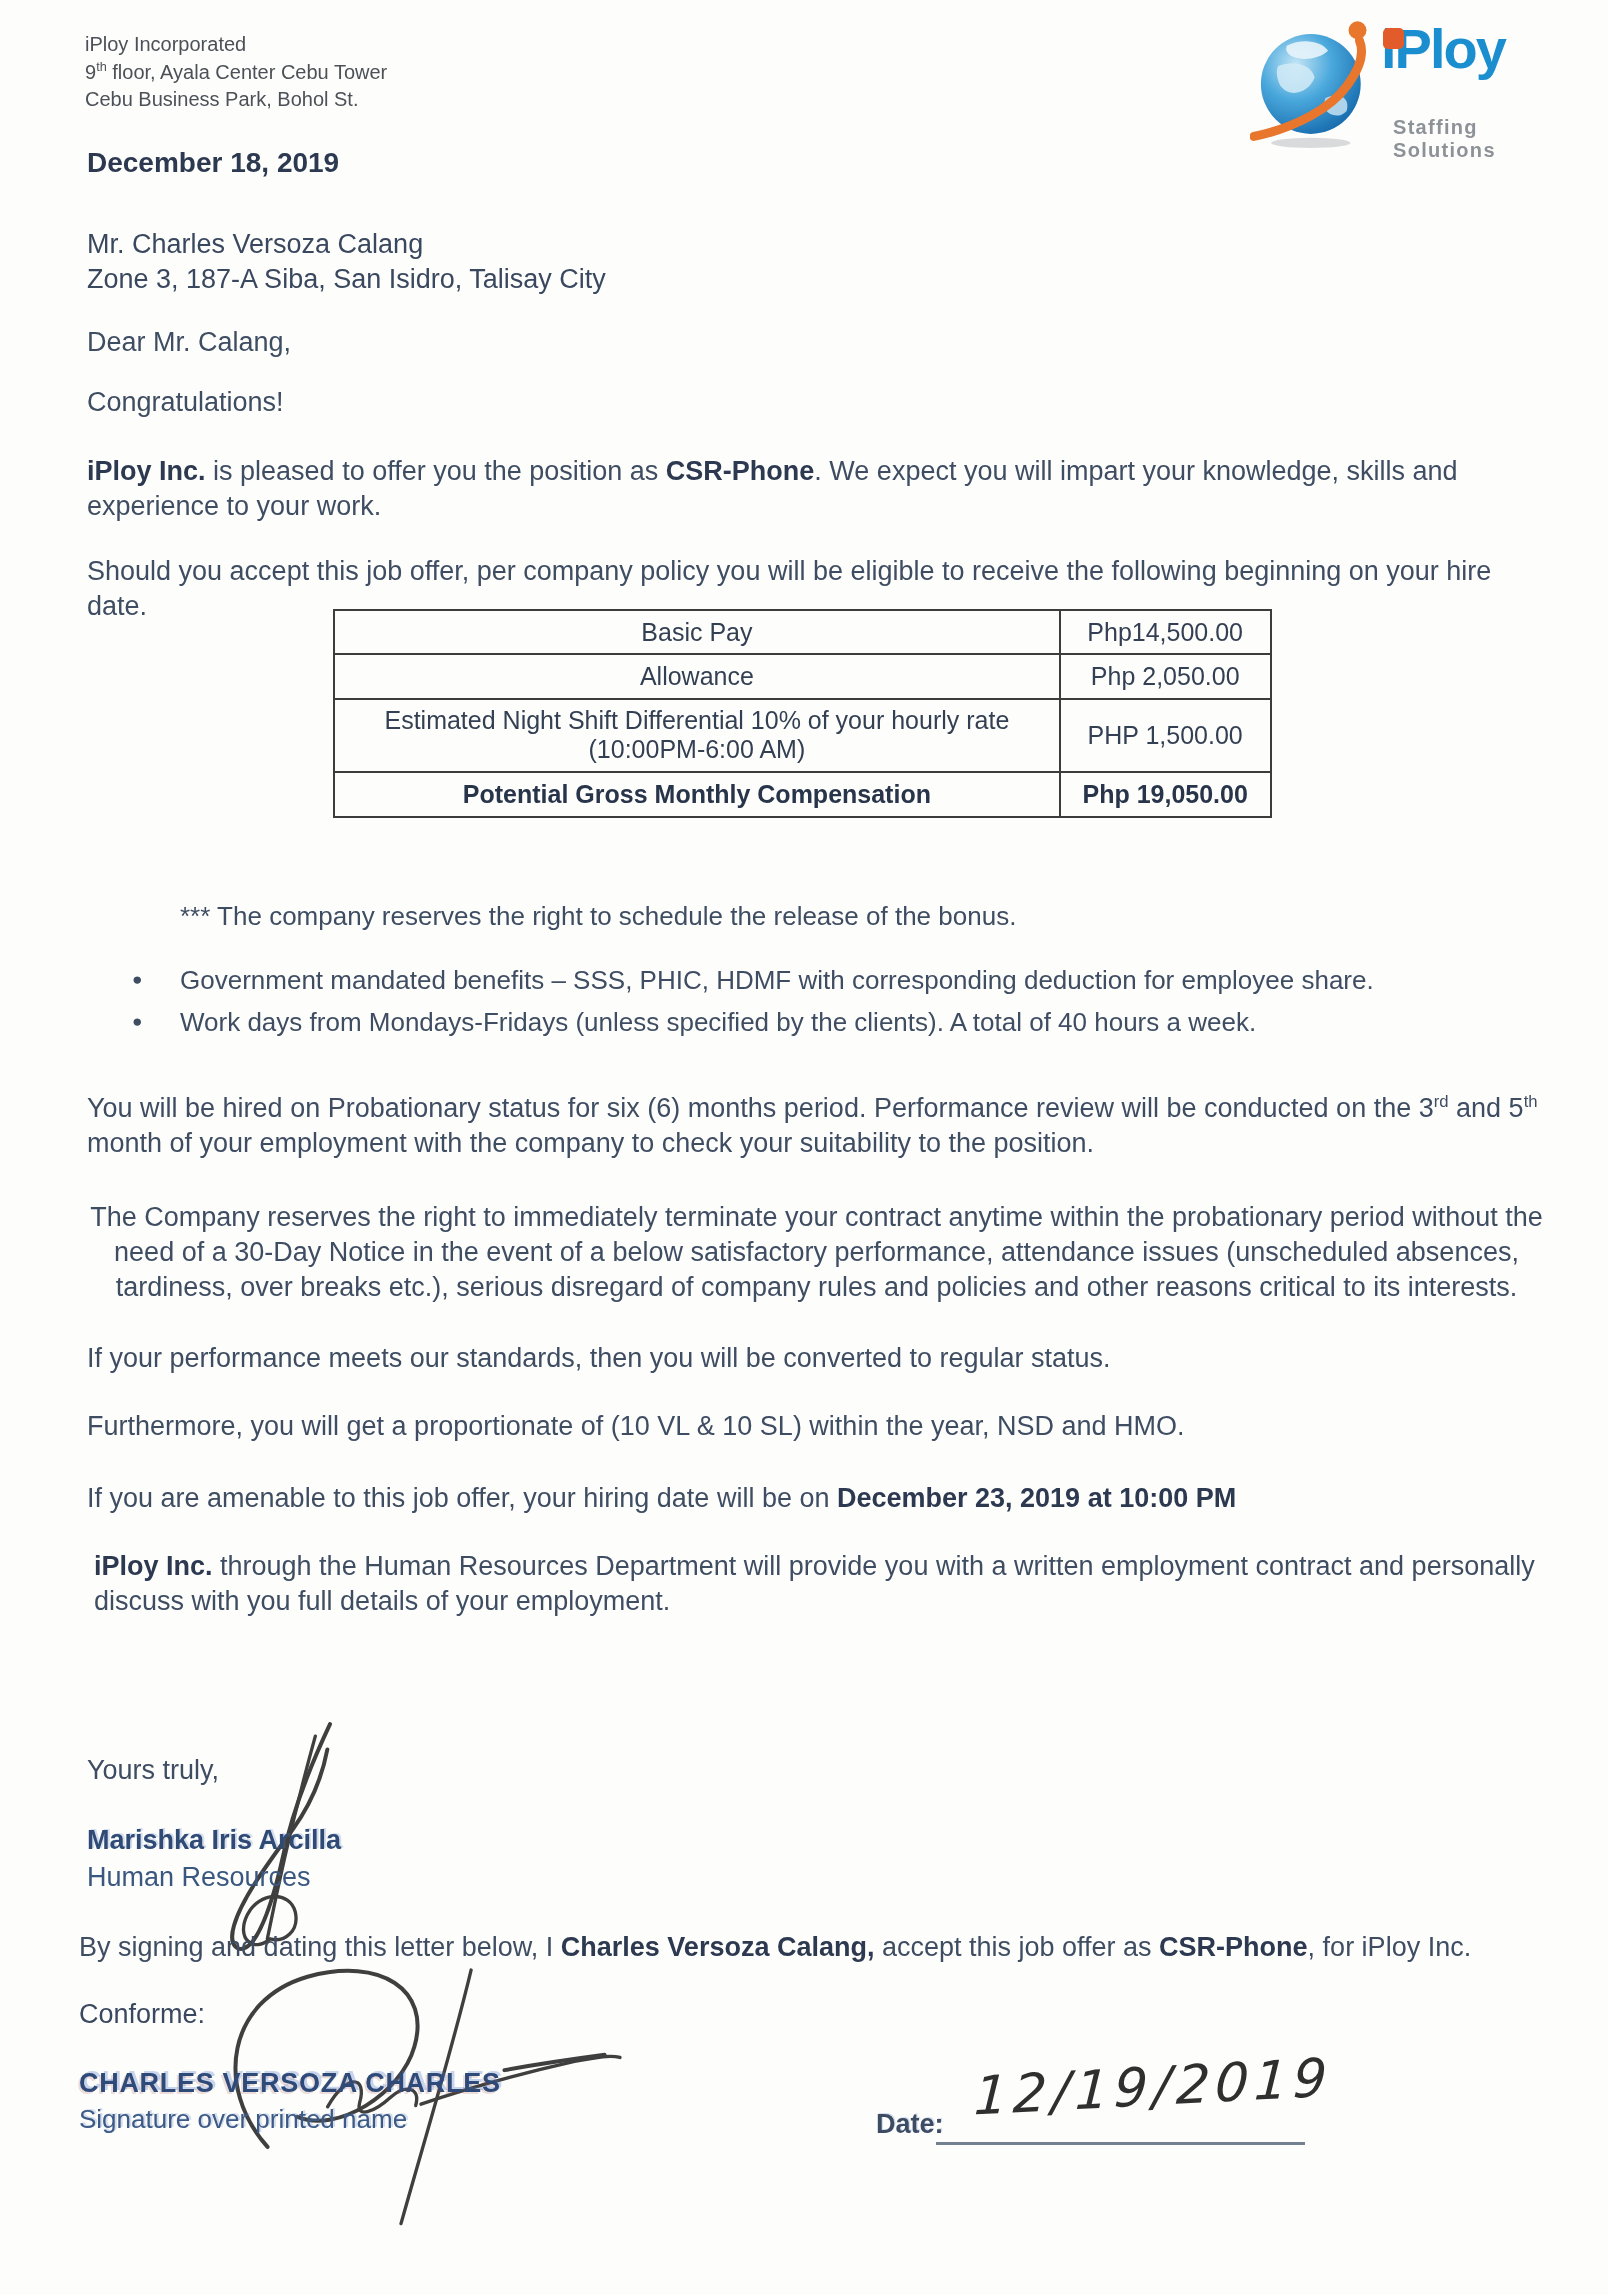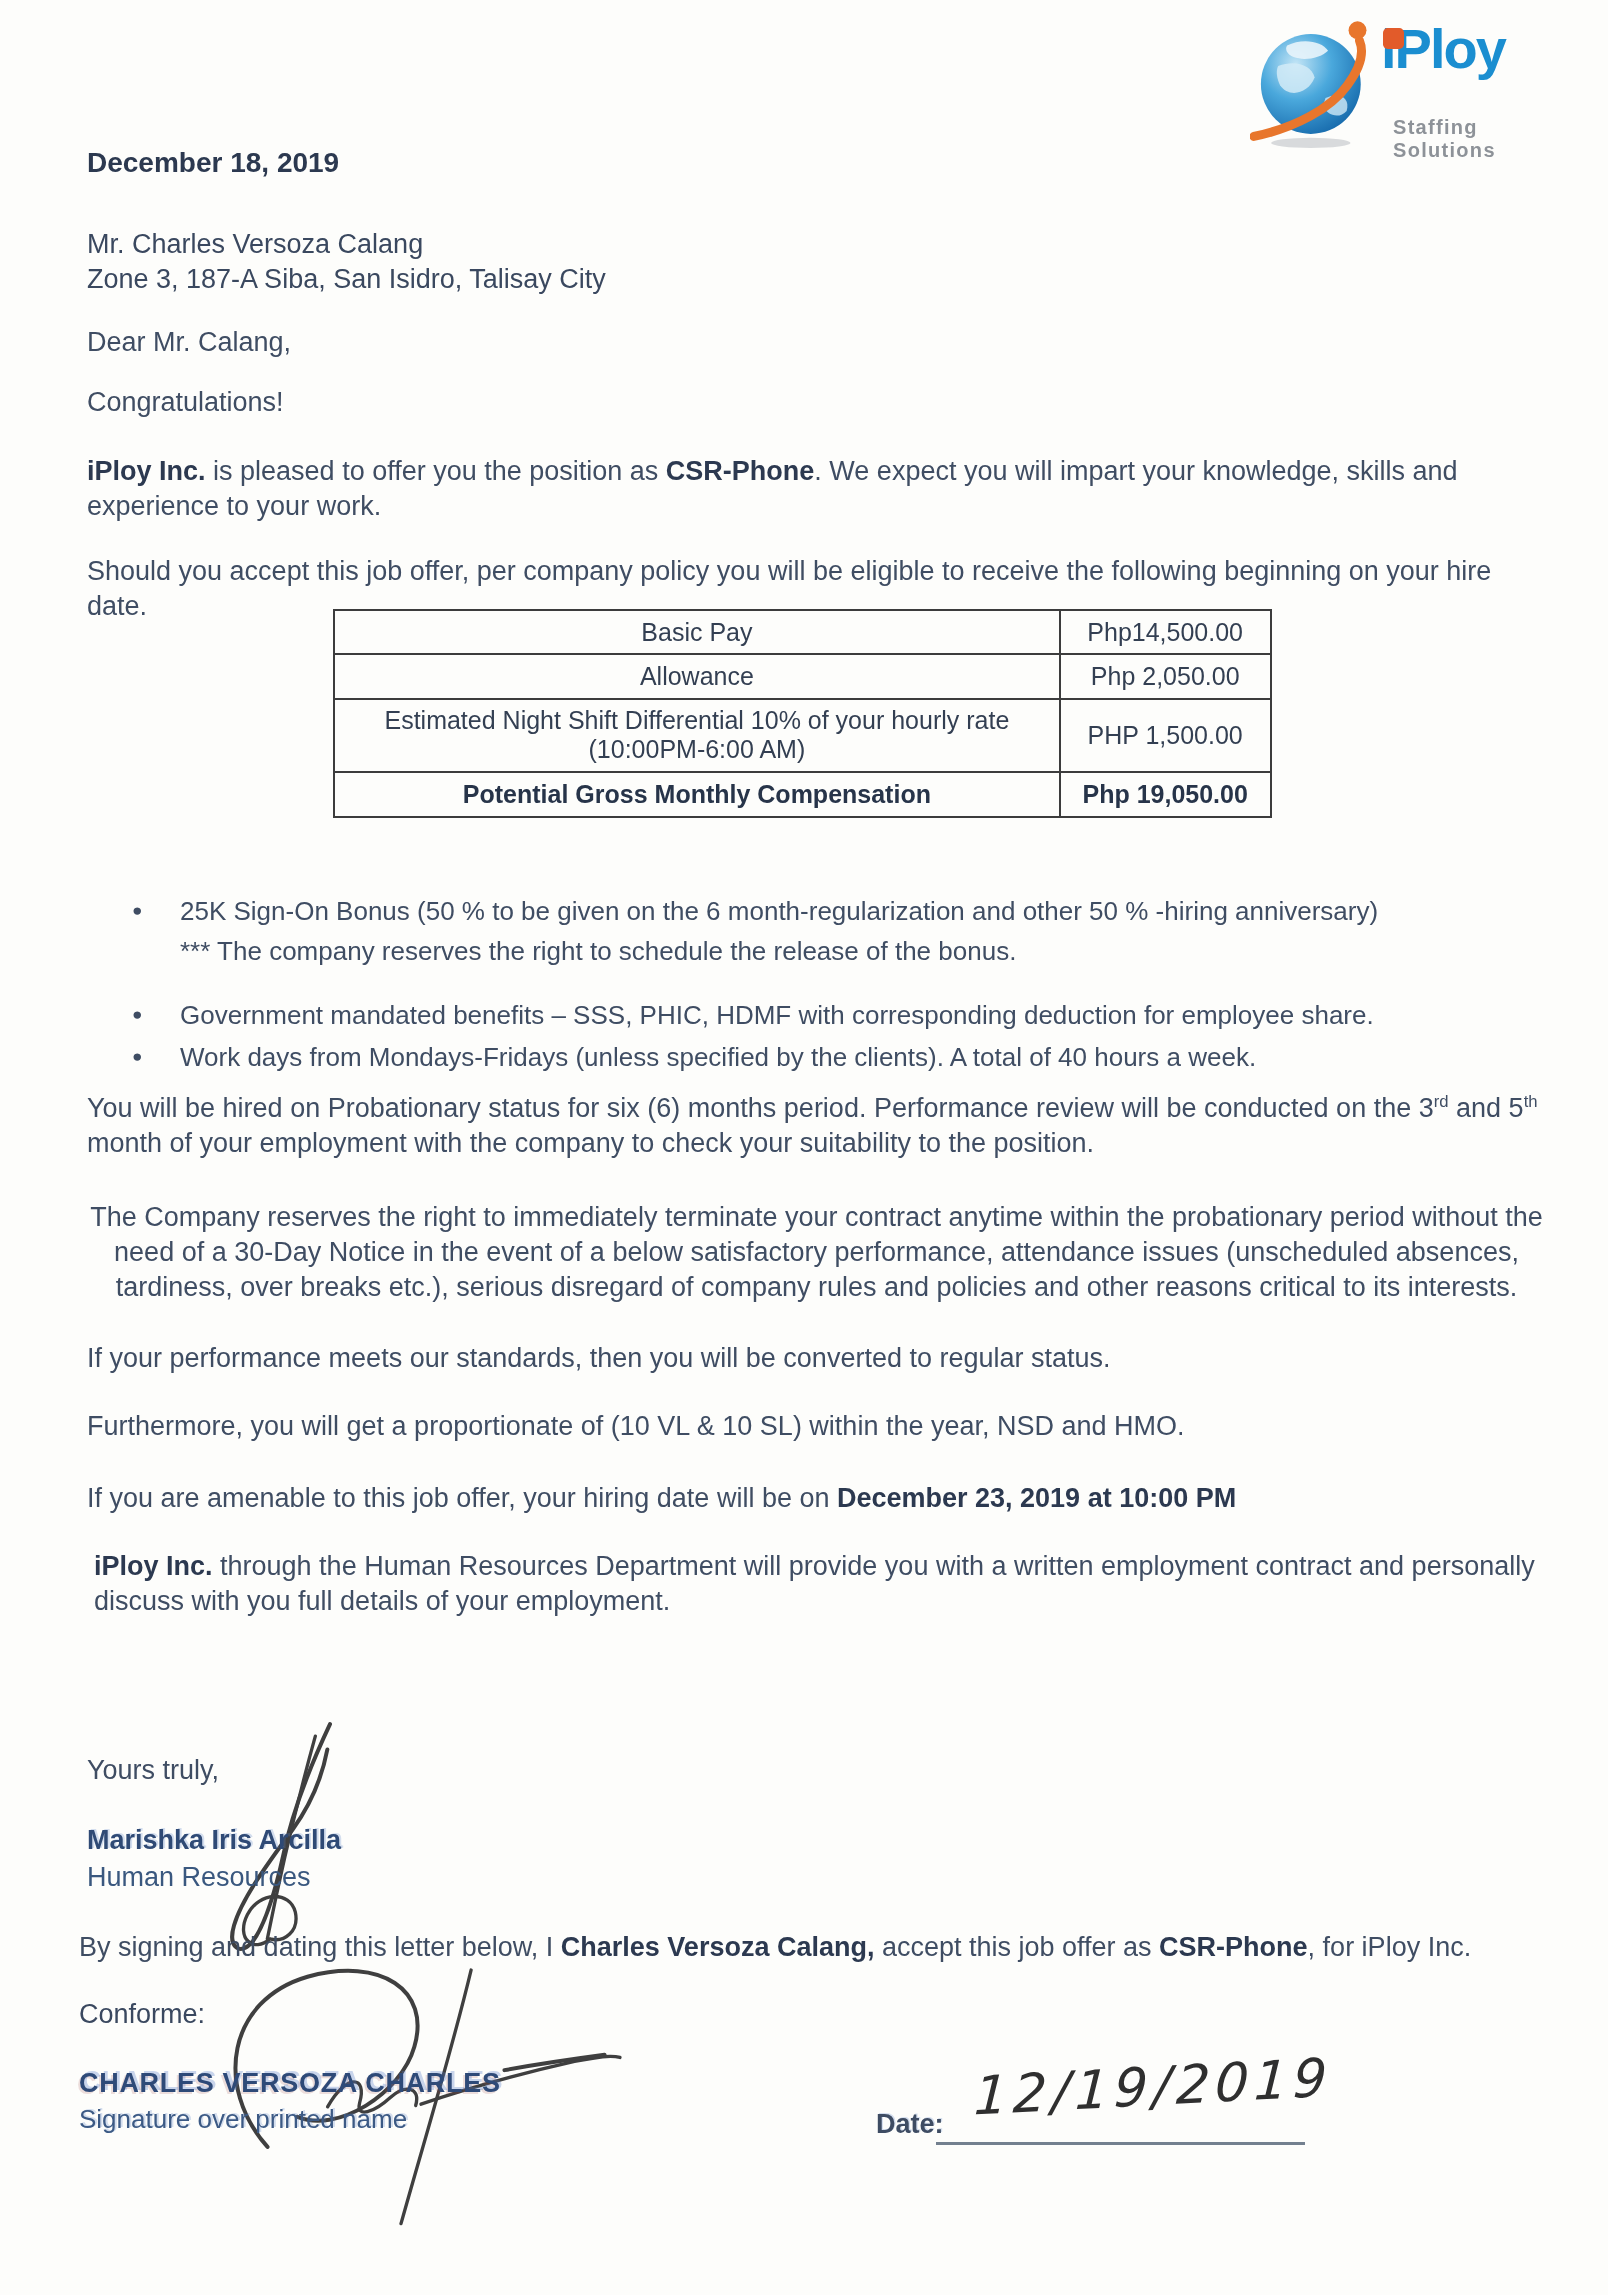--- a/index.html
+++ b/index.html
@@ -66,20 +66,25 @@
     font-family:"DejaVu Sans",sans-serif;font-style:italic;letter-spacing:5.3px;
     transform:rotate(-3deg) skewX(-6deg);}
   .date-underline{top:2142px;left:936px;width:369px;height:3.3px;background:#73808f;}
   .sig{stroke:#3f3f3f;fill:none;stroke-linecap:round;}
 </style>
 </head>
 <body>
 
 <div class="page">
 
+  <div class="abs company">
+    <div>iPloy Incorporated</div>
+    <div><span>9</span><sup>th</sup><span> floor, Ayala Center Cebu Tower</span></div>
+    <div>Cebu Business Park, Bohol St.</div>
+  </div>
 
   <div class="abs logo">
     <svg width="128" height="134" viewBox="0 0 200 208">
       <defs>
         <radialGradient id="g1" cx="35%" cy="30%" r="80%">
           <stop offset="0%" stop-color="#c3e5f6"></stop>
           <stop offset="45%" stop-color="#4aa8dc"></stop>
           <stop offset="100%" stop-color="#1265a8"></stop>
         </radialGradient>
       </defs>
@@ -130,21 +135,20 @@
       <td class="val">PHP 1,500.00</td>
     </tr>
     <tr class="total">
       <td class="lbl">Potential Gross Monthly Compensation</td>
       <td class="val">Php 19,050.00</td>
     </tr>
   </tbody>
     </table>
 
   <div class="abs bullets">
-    <div class="bullet-item">25K Sign-On Bonus (50 % to be given on the 6 month-regularization and other 50 % -hiring anniversary)</div>
     <div class="bullet-note mb-big">*** The company reserves the right to schedule the release of the bonus.</div>
     <div class="bullet-item mb-sm">Government mandated benefits – SSS, PHIC, HDMF with corresponding deduction for employee share.</div>
     <div class="bullet-item">Work days from Mondays-Fridays (unless specified by the clients). A total of 40 hours a week.</div>
   </div>
 
   <div class="abs para p-probation">
     <span>You will be hired on Probationary status for six (6) months period. Performance review will be conducted on the 3</span><sup>rd</sup><span> and 5</span><sup>th</sup><span> month of your employment with the company to check your suitability to the position.</span>
   </div>
 
   <div class="abs para p-termination">The Company reserves the right to immediately terminate your contract anytime within the probationary period without the need of a 30-Day Notice in the event of a below satisfactory performance, attendance issues (unscheduled absences, tardiness, over breaks etc.), serious disregard of company rules and policies and other reasons critical to its interests.</div>

